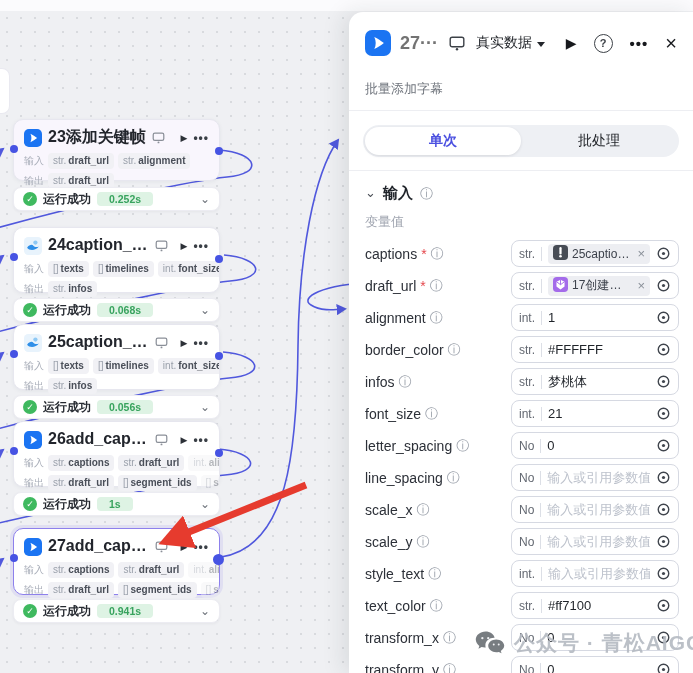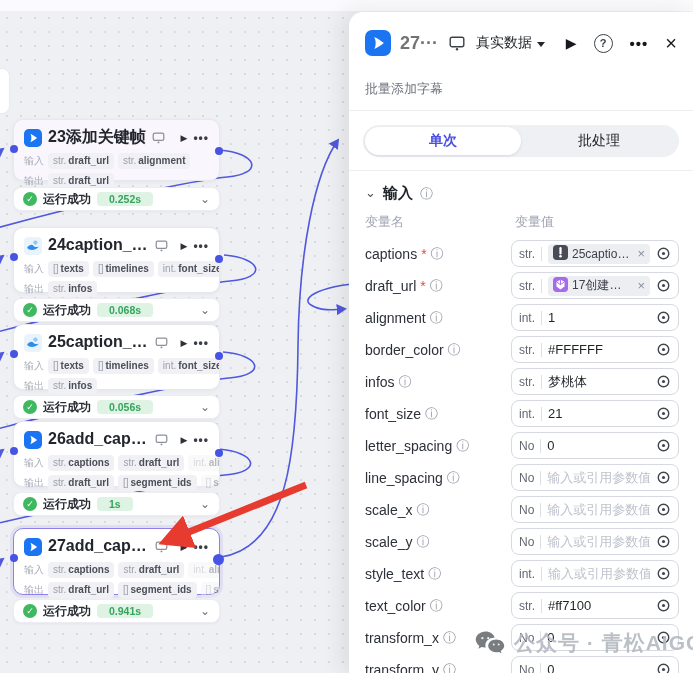--- a/index.html
+++ b/index.html
@@ -449,21 +449,20 @@
     <div class="tab">批处理</div>
   </div>
   <div class="hr" style="margin-top:13px"></div>
 
   <div class="sect">
     <span class="s-chev">⌄</span>
     <span class="s-title">输入</span>
     <span class="info">ⓘ</span>
   </div>
   <div class="cols">
-    <span class="c1">变量名</span>
     <span class="c2">变量值</span>
   </div>
 
   <div id="rows">
       <div class="p-row">
    <span class="p-label">
           <span>captions</span>
           <span class="req">*</span>
           <span class="info">ⓘ</span>
         </span>

